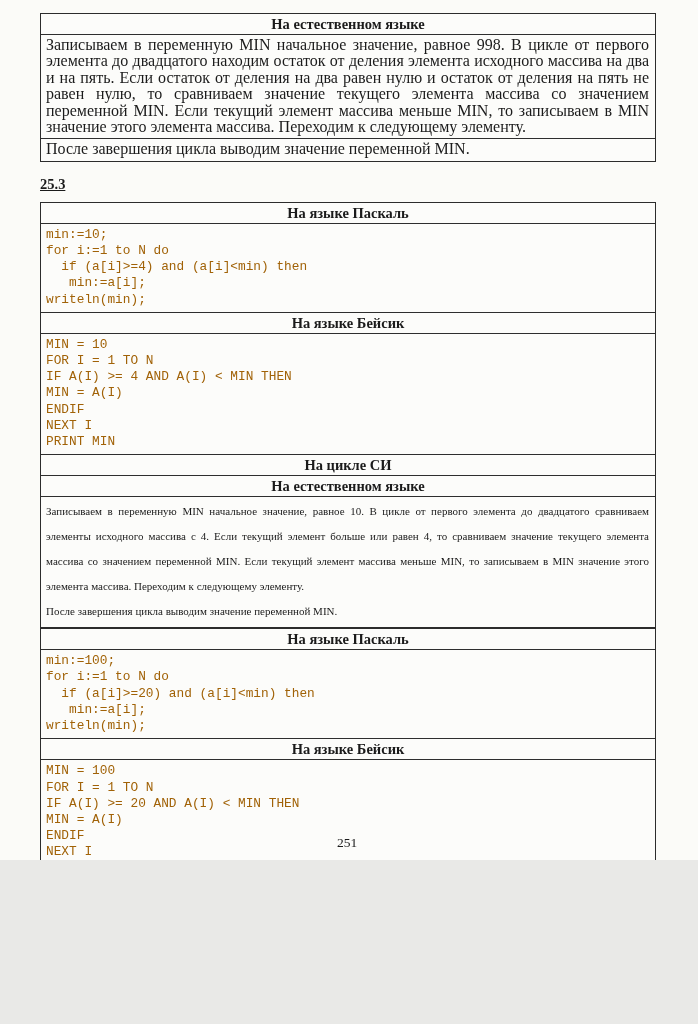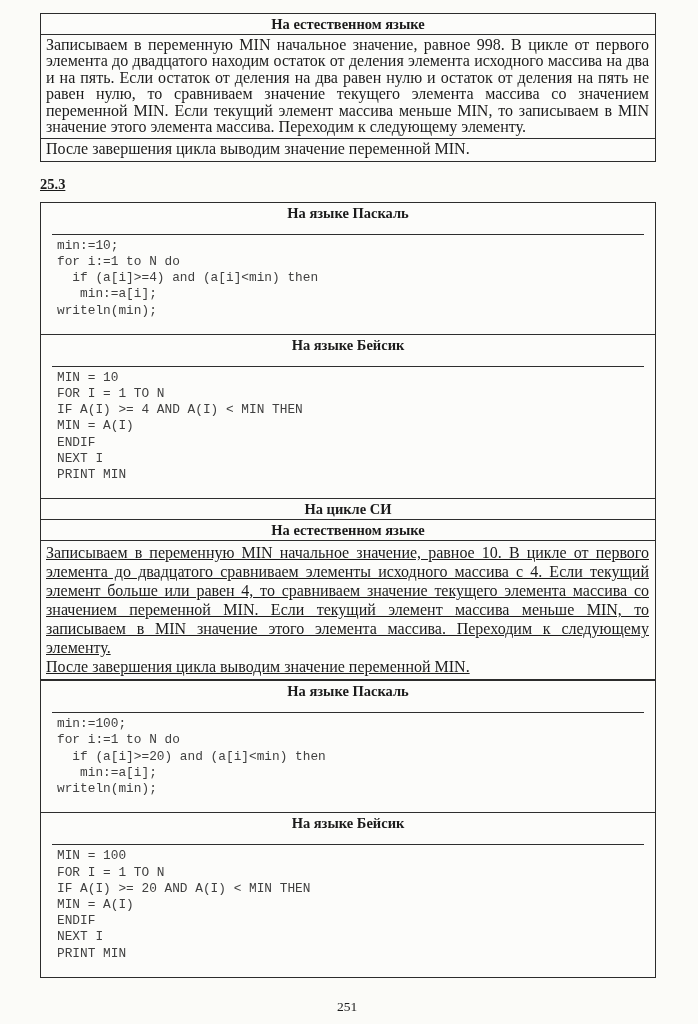--- a/index.html
+++ b/index.html
@@ -3,21 +3,21 @@
 <meta charset="utf-8">
 <style>
   html, body {
     margin: 0;
     padding: 0;
     background: #e9e9e7;
   }
   .page {
     position: relative;
     width: 698px;
-    height: 1024px;
+    height: 860px;
     margin: 0 auto;
     background: #fbfbf8;
     box-sizing: border-box;
     padding: 13px 42px 10px 40px;
     font-family: "Liberation Serif", serif;
     color: #1b1b1b;
     overflow: hidden;
   }
   .tbl {
     border: 1.6px solid #2c2c2c;
@@ -39,33 +39,32 @@
   .tbl-text {
     font-size: 16px;
     line-height: 16.4px;
     text-align: justify;
     padding: 2px 6px 3px 5px;
   }
   .cell-text {
     padding: 2px 6px 3px 5px;
   }
   .cell-text .para {
-    font-size: 16px;
-    line-height: 19px;
+    font-size: 11px;
+    line-height: 25px;
     text-align: justify;
-    text-decoration: underline;
   }
   .code {
-    margin: 11px;
+    margin: 0;
     font-family: "Liberation Mono", "DejaVu Sans Mono", monospace;
     font-size: 12.8px;
     line-height: 16.2px;
     padding: 3px 4px 4px 5px;
     white-space: pre;
-    color: #404040;
+    color: #a16207;
   }
   .section-label {
     font-size: 14.5px;
     font-weight: bold;
     margin: 14px 0 9px 0;
     font-family: "Liberation Serif", serif;
     text-decoration: underline;
   }
   .gap-large {
     margin-top: 46px;

